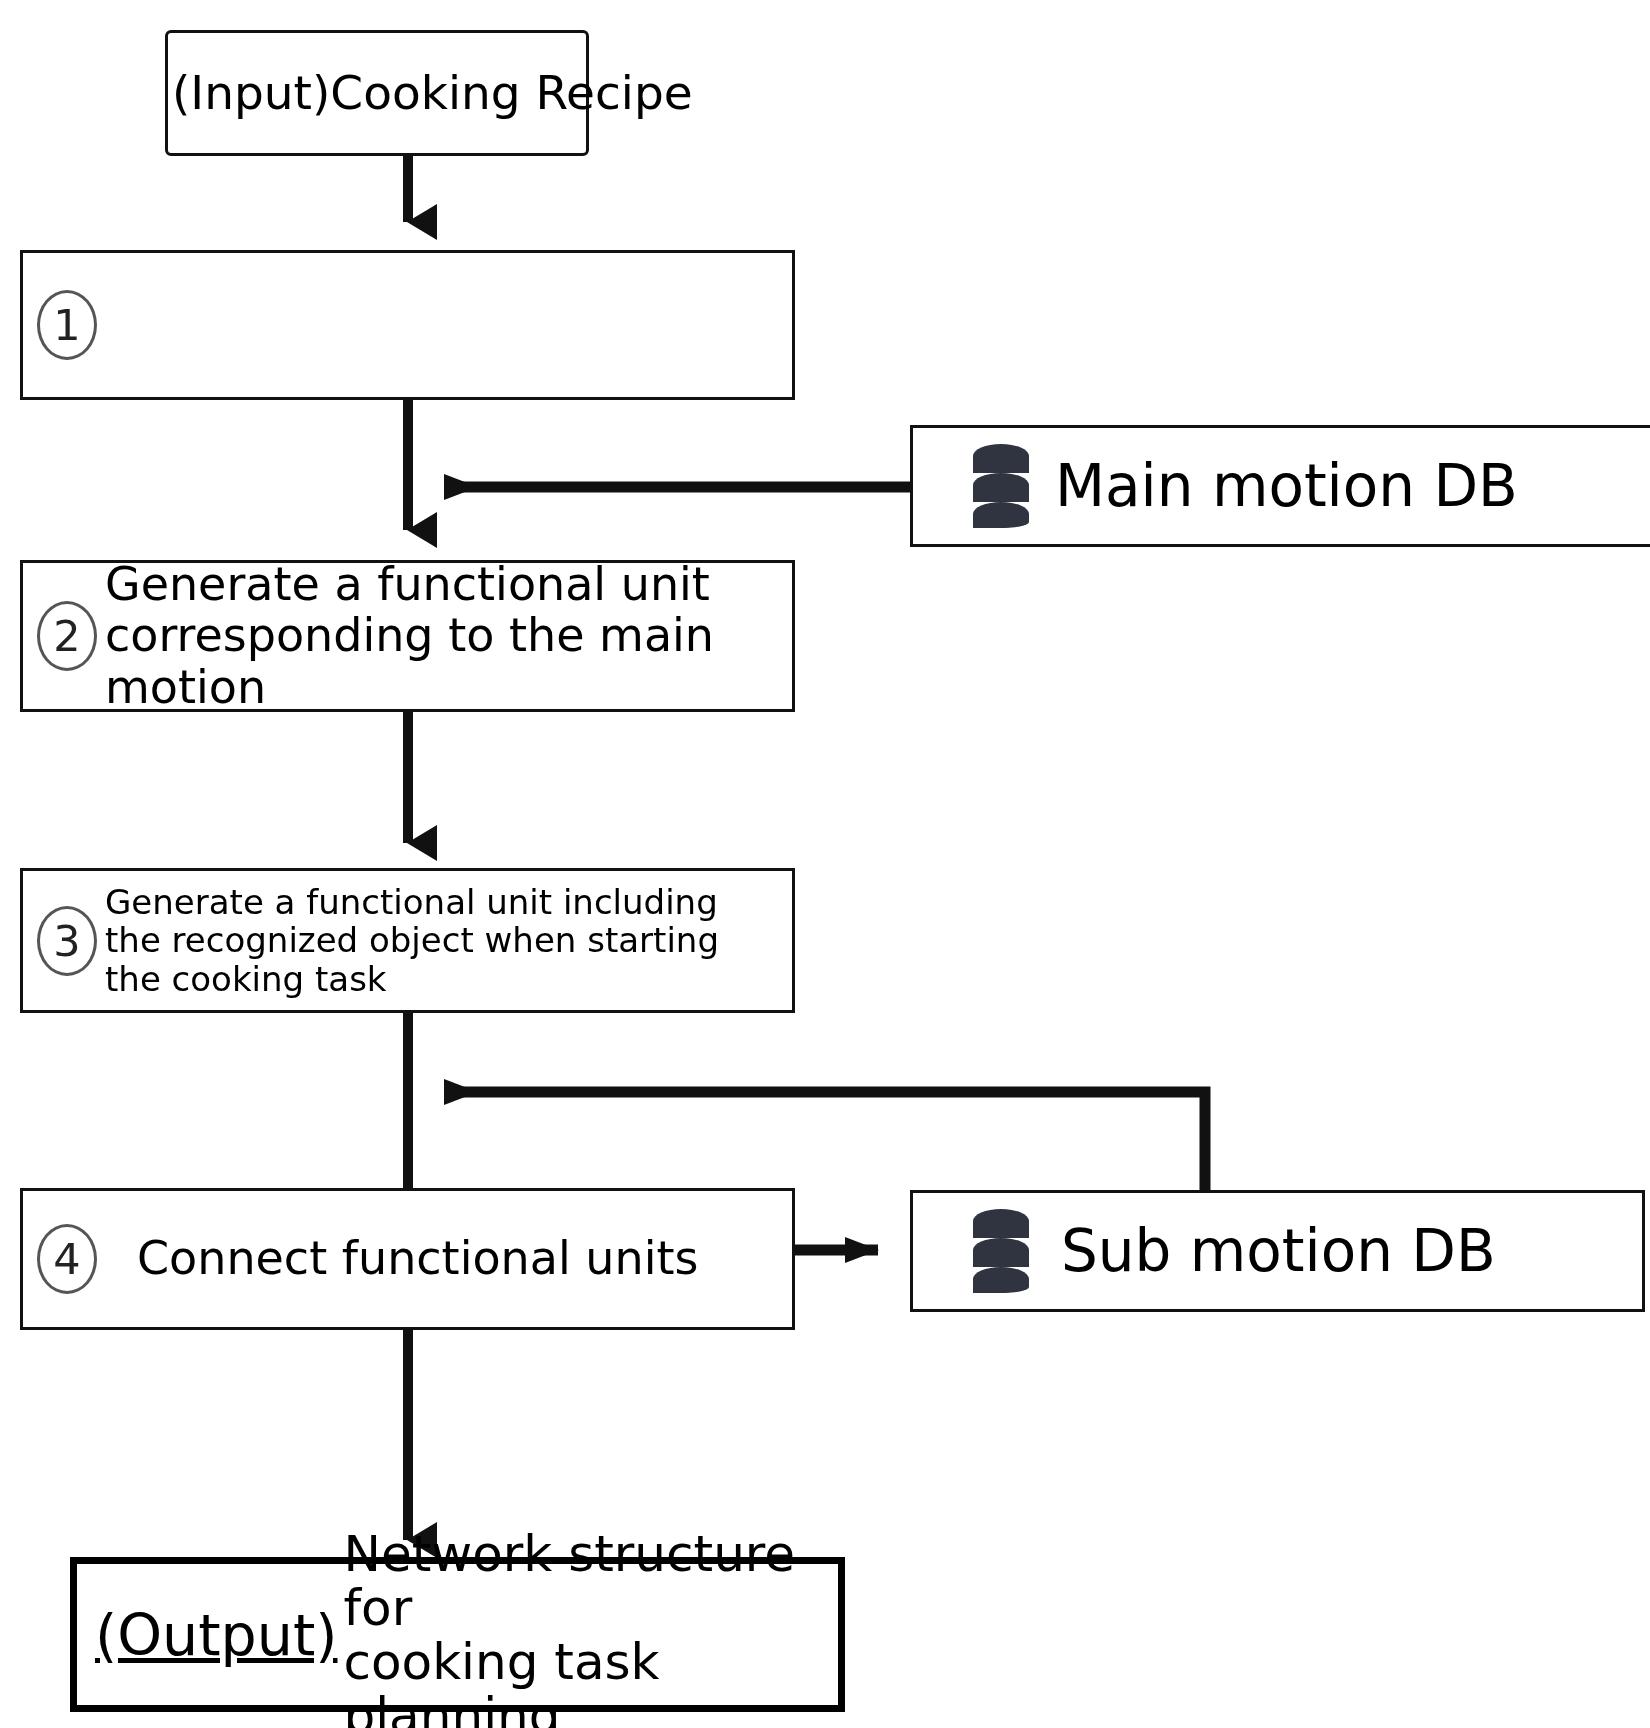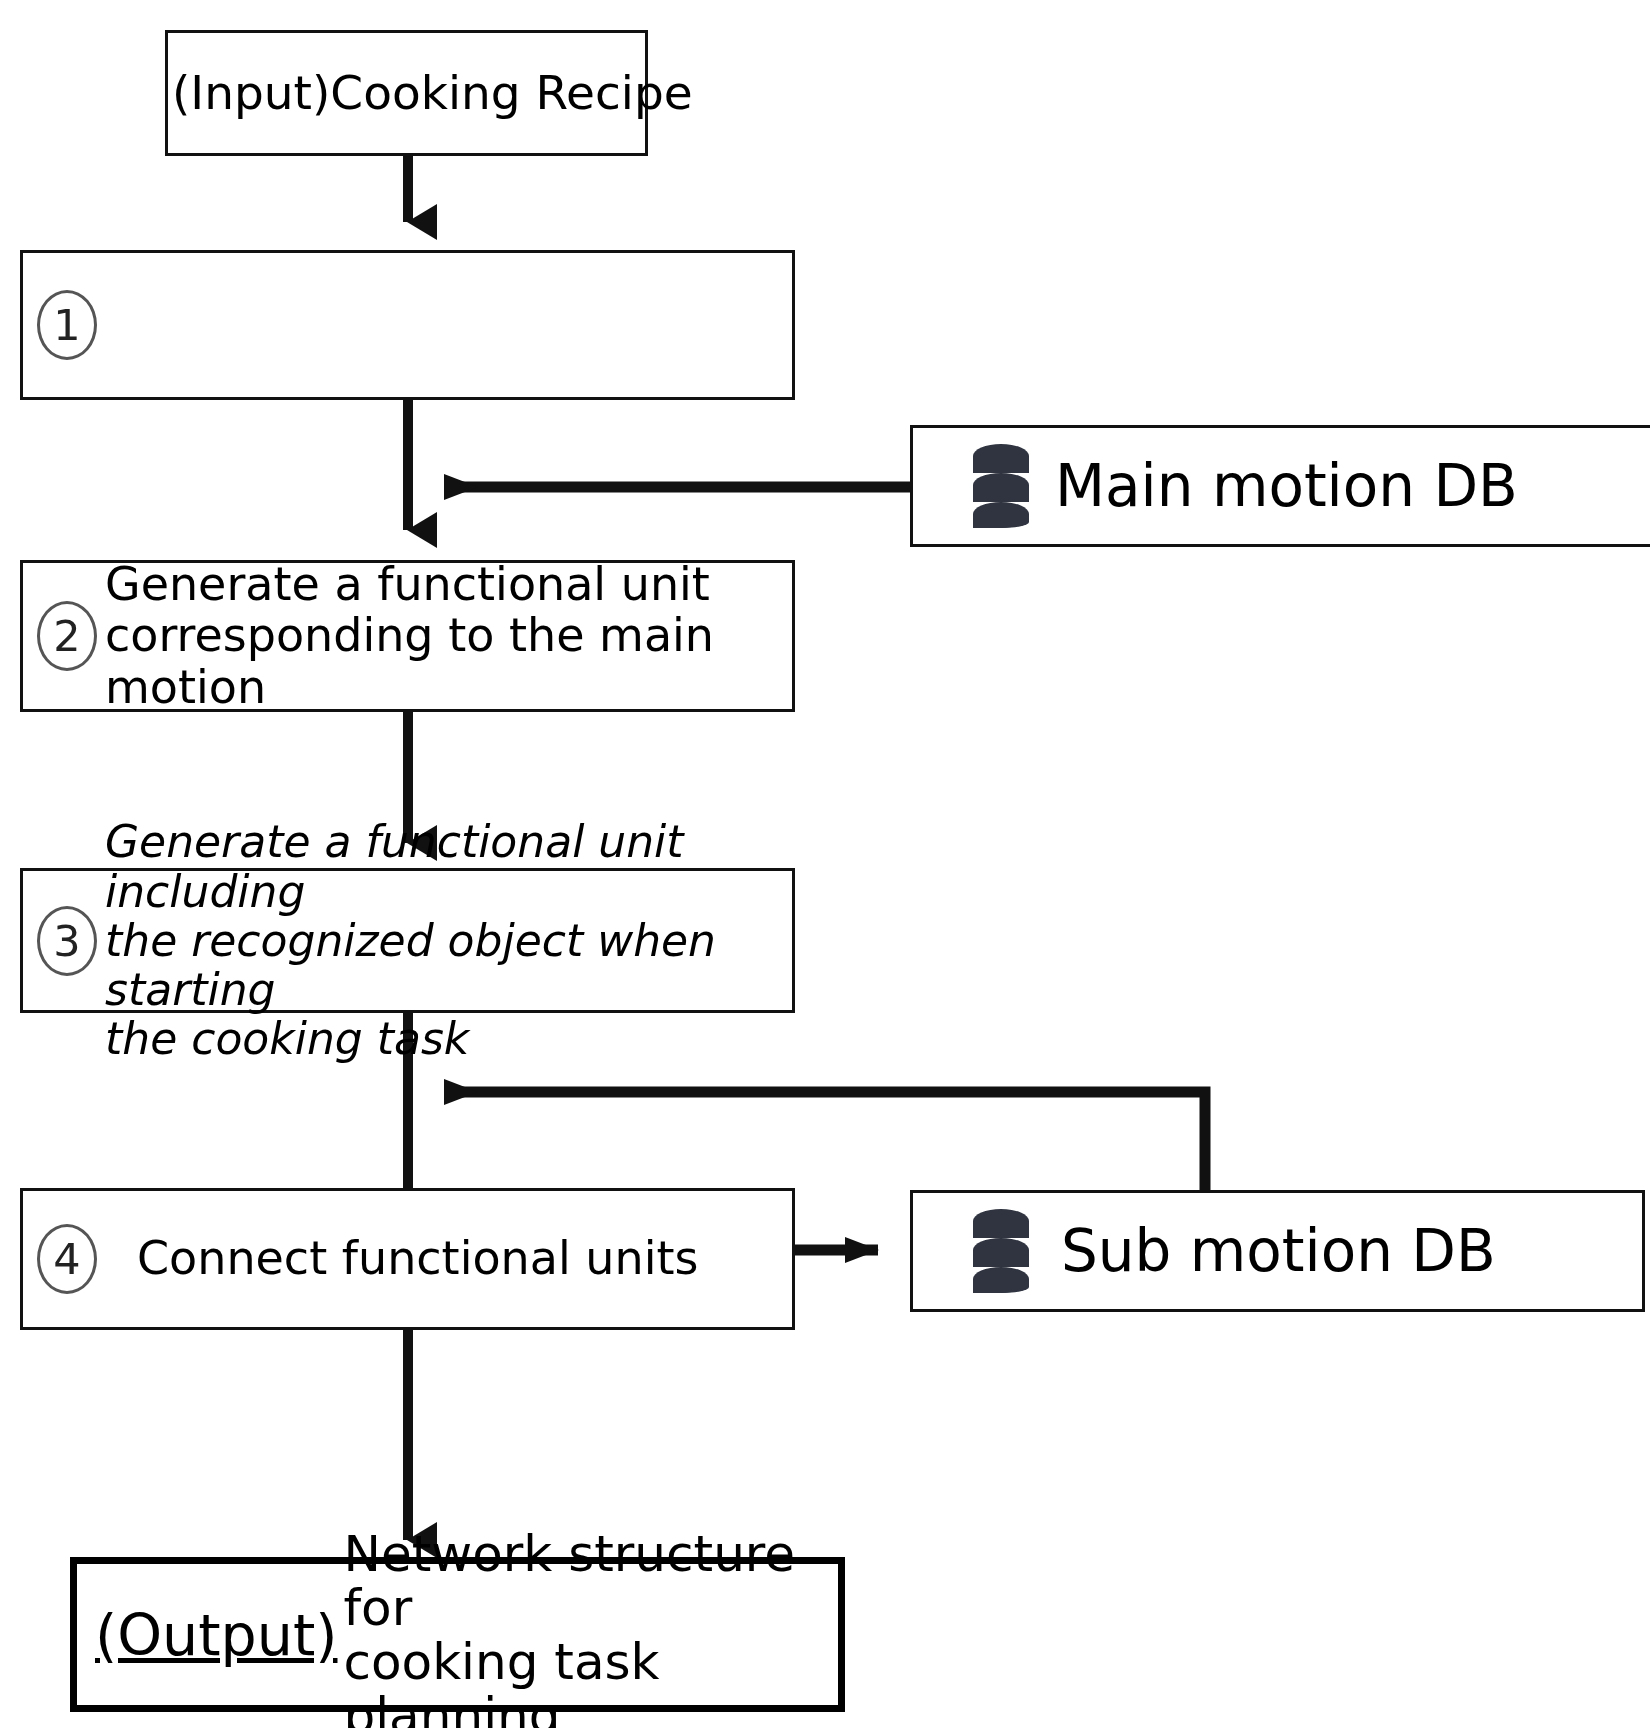--- a/index.html
+++ b/index.html
@@ -102,21 +102,21 @@
 
     <g>
       <line x1="795" y1="1250" x2="878" y2="1250" stroke="#111111" stroke-width="11" marker-end="url(#ah-right)"></line>
     </g>
 
     <g>
       <line x1="408" y1="1330" x2="408" y2="1540" stroke="#111111" stroke-width="10" marker-end="url(#ah-dn)"></line>
     </g>
   </svg>
 
-  <div class="box iobox" style="left:165px;top:30px;width:483px;height:126px;">
+  <div class="box iobox" style="left:165px;top:30px;width:424px;height:126px;border-radius:6px;">
     <span class="io-text">(Input)Cooking Recipe</span>
   </div>
 
   <div class="box step" style="left:20px;top:250px;width:775px;height:150px;">
     <span class="numcircle">1</span>
   </div>
 
   <div class="box dbbox" style="left:910px;top:425px;width:879px;height:122px;">
     <span class="dbicon">
       <i class="s1"></i>
@@ -130,21 +130,21 @@
   </div>
 
   <div class="box step" style="left:20px;top:560px;width:775px;height:152px;">
     <span class="numcircle">2</span>
     <span class="steptext">Generate a functional unit
 corresponding to the main motion</span>
   </div>
 
   <div class="box step" style="left:20px;top:868px;width:775px;height:145px;">
     <span class="numcircle">3</span>
-    <span class="steptext" style="font-size:44px;font-style:italic;">Generate a functional unit including
+    <span class="steptext" style="font-size:34px;">Generate a functional unit including
 the recognized object when starting
 the cooking task</span>
   </div>
 
   <div class="box step" style="left:20px;top:1188px;width:775px;height:142px;">
     <span class="numcircle">4</span>
     <span class="steptext" style="margin-left:32px;">Connect functional units</span>
   </div>
 
   <div class="box dbbox" style="left:910px;top:1190px;width:735px;height:122px;gap:32px;">

